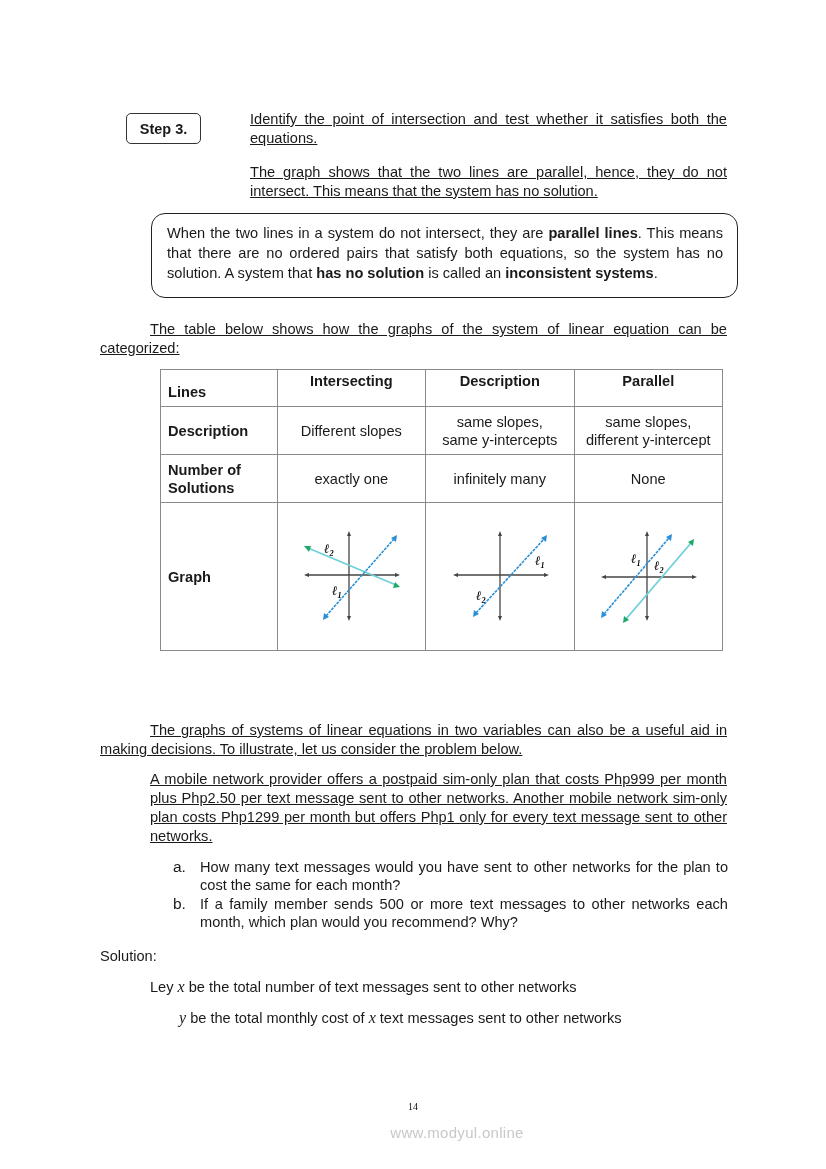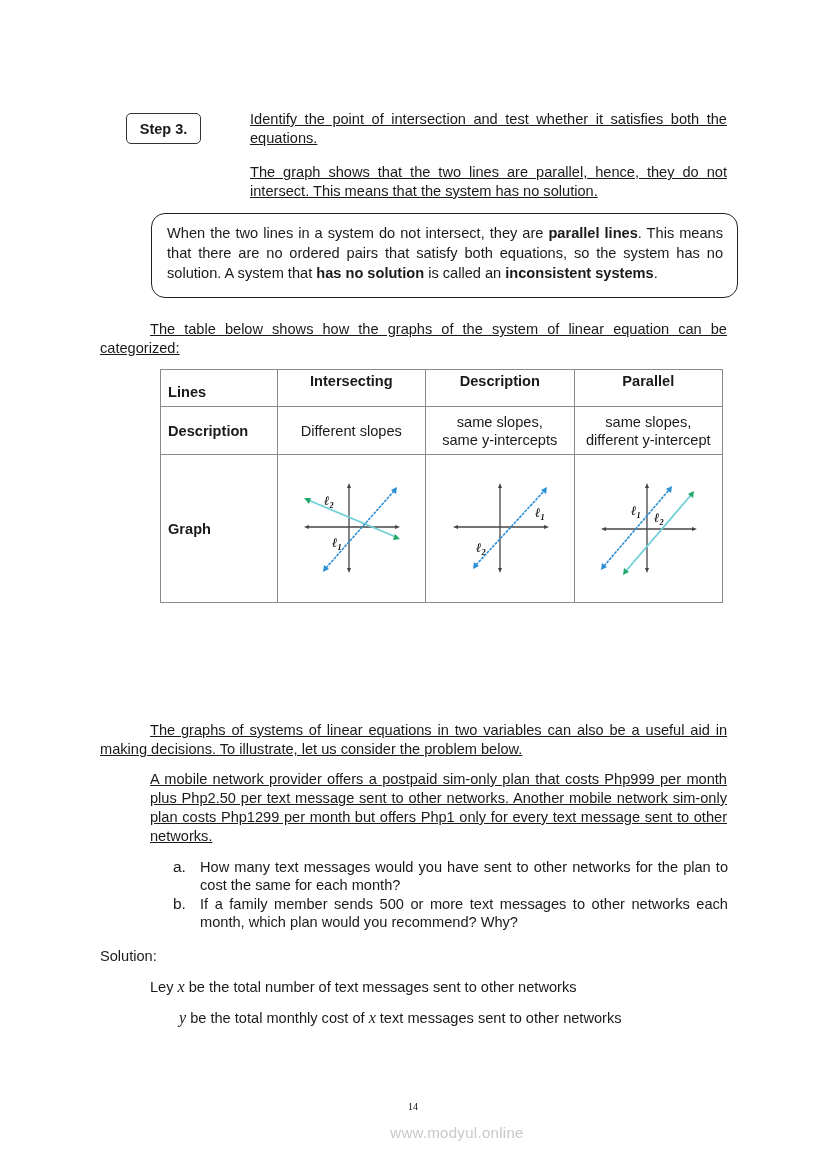--- a/index.html
+++ b/index.html
@@ -44,20 +44,26 @@
     <td class="rh" style="width:105px;">Lines</td>
     <td style="width:140px;">Intersecting</td>
     <td style="width:140px;">Description</td>
     <td style="width:140px;">Parallel</td>
   </tr>
   <tr class="r1">
     <td class="rh ml">Description</td>
     <td class="ml">Different slopes</td>
     <td class="ml">same slopes,<br>same y-intercepts</td>
     <td class="ml">same slopes,<br>different y-intercept</td>
+  </tr>
+  <tr class="r3">
+    <td class="rh ml">Number of<br>Solutions</td>
+    <td class="ml">exactly one</td>
+    <td class="ml">infinitely many</td>
+    <td class="ml">None</td>
   </tr>
   <tr class="r4">
     <td class="rh">Graph</td>
     <td>
       <svg class="graph-svg" width="110" height="100" viewBox="0 0 110 100">
         <g>
           <line x1="12" y1="48" x2="100" y2="48" stroke="#444" stroke-width="1.3"></line>
           <polygon points="8,48 13,46 13,50" fill="#444"></polygon>
           <polygon points="104,48 99,46 99,50" fill="#444"></polygon>
           <line x1="53" y1="8" x2="53" y2="90" stroke="#444" stroke-width="1.3"></line>

